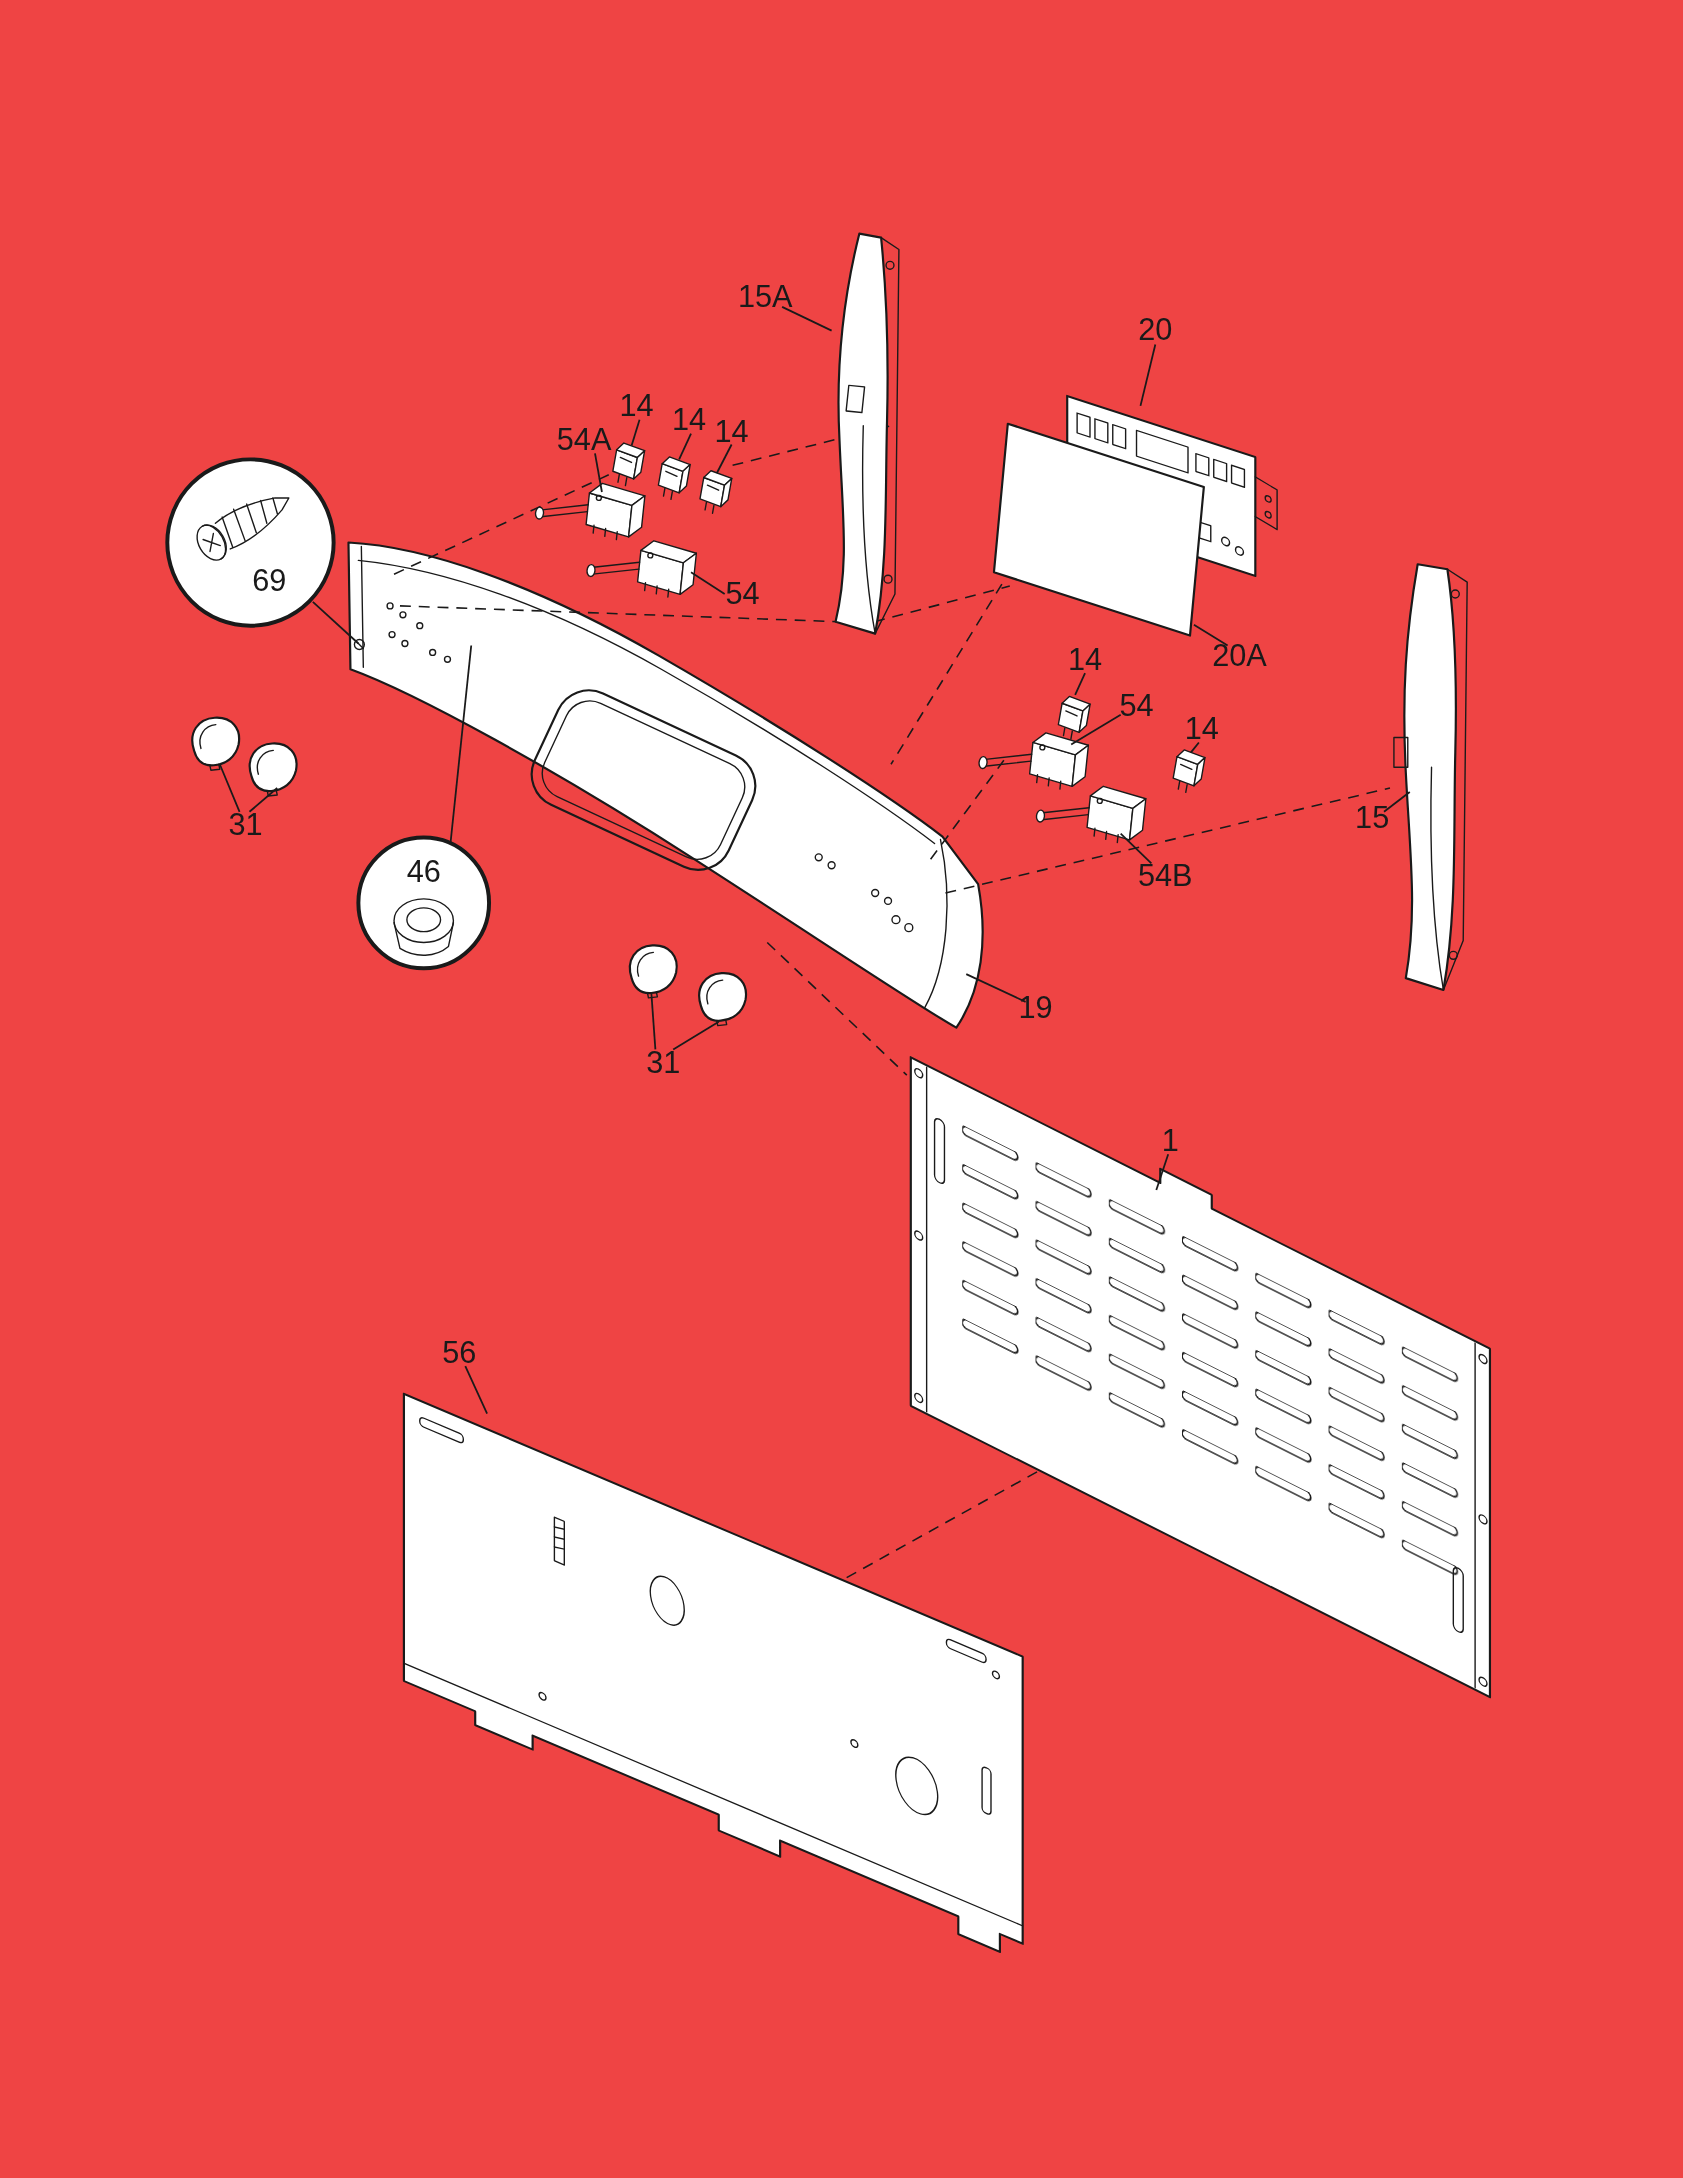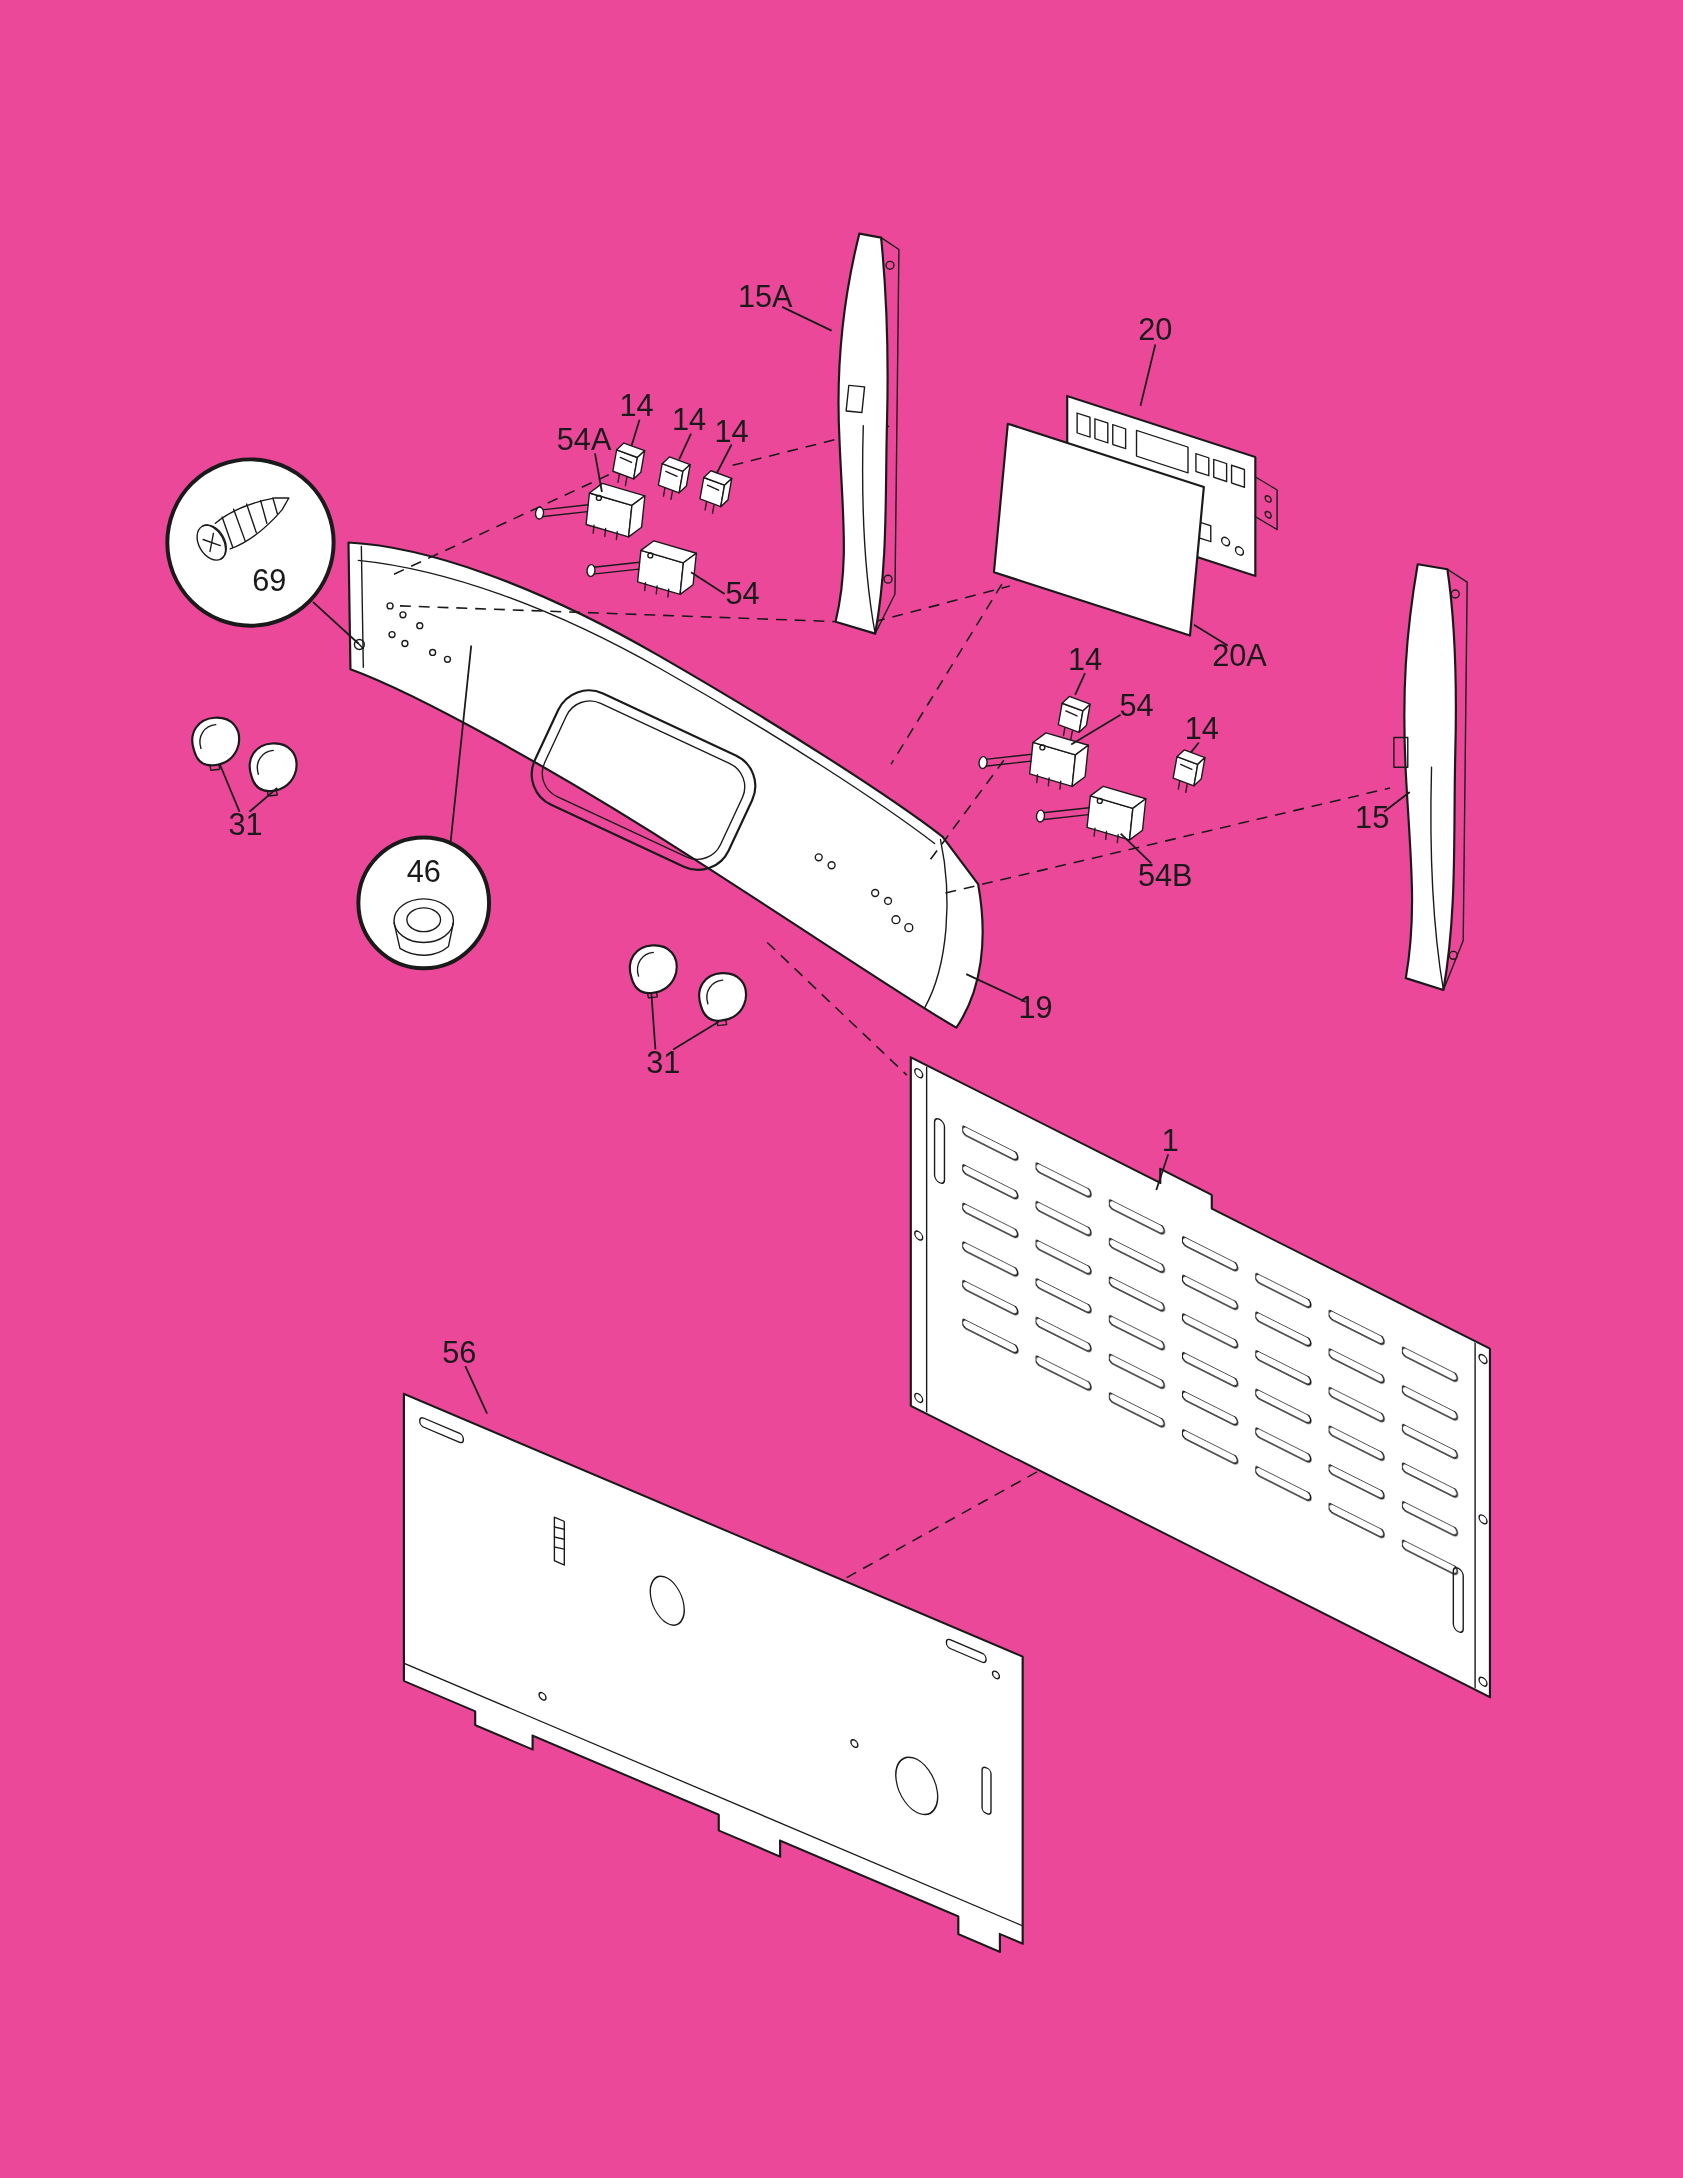--- a/index.html
+++ b/index.html
@@ -1,16 +1,16 @@
 <!DOCTYPE html>
 <html><head>
 <meta charset="utf-8">
 <style>
   html,body{margin:0;padding:0;background:#ffffff;}
-  .canvas{position:relative;width:1683px;height:2178px;background:#ec4899;overflow:hidden;}
+  .canvas{position:relative;width:1683px;height:2178px;background:#ef4444;overflow:hidden;}
   svg{display:block;}
   .ln{fill:none;stroke:#1a1a1a;stroke-width:2.2;stroke-linejoin:round;stroke-linecap:round;}
   .thin{stroke-width:1.4;}
   .thick{stroke-width:4;}
   .dash{fill:none;stroke:#1a1a1a;stroke-dasharray:11 8;stroke-width:1.6;}
   .lead{fill:none;stroke:#1a1a1a;stroke-width:1.8;}
   .wfill{fill:#ffffff;}
   text.callout{font-family:"Liberation Sans","DejaVu Sans",sans-serif;font-size:31px;fill:#1a1a1a;text-anchor:middle;dominant-baseline:central;}
 </style>
 </head>

